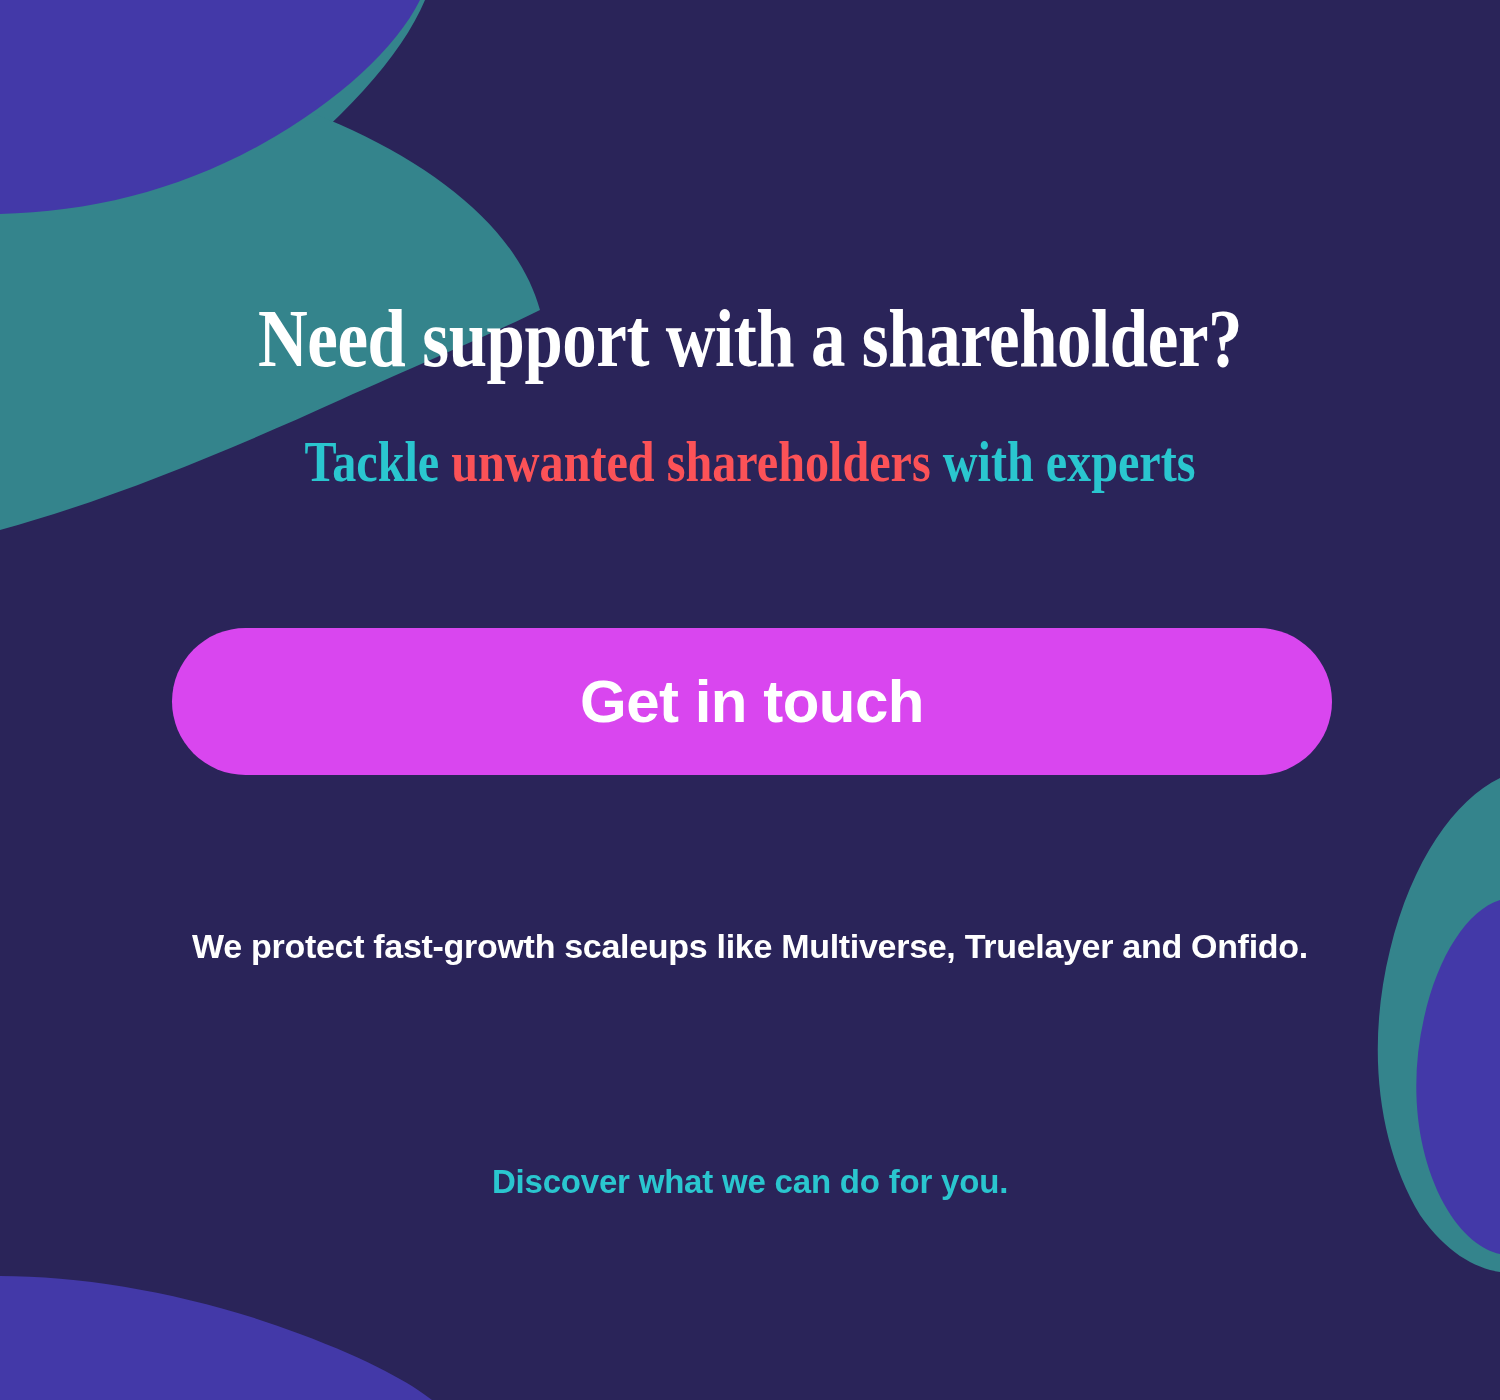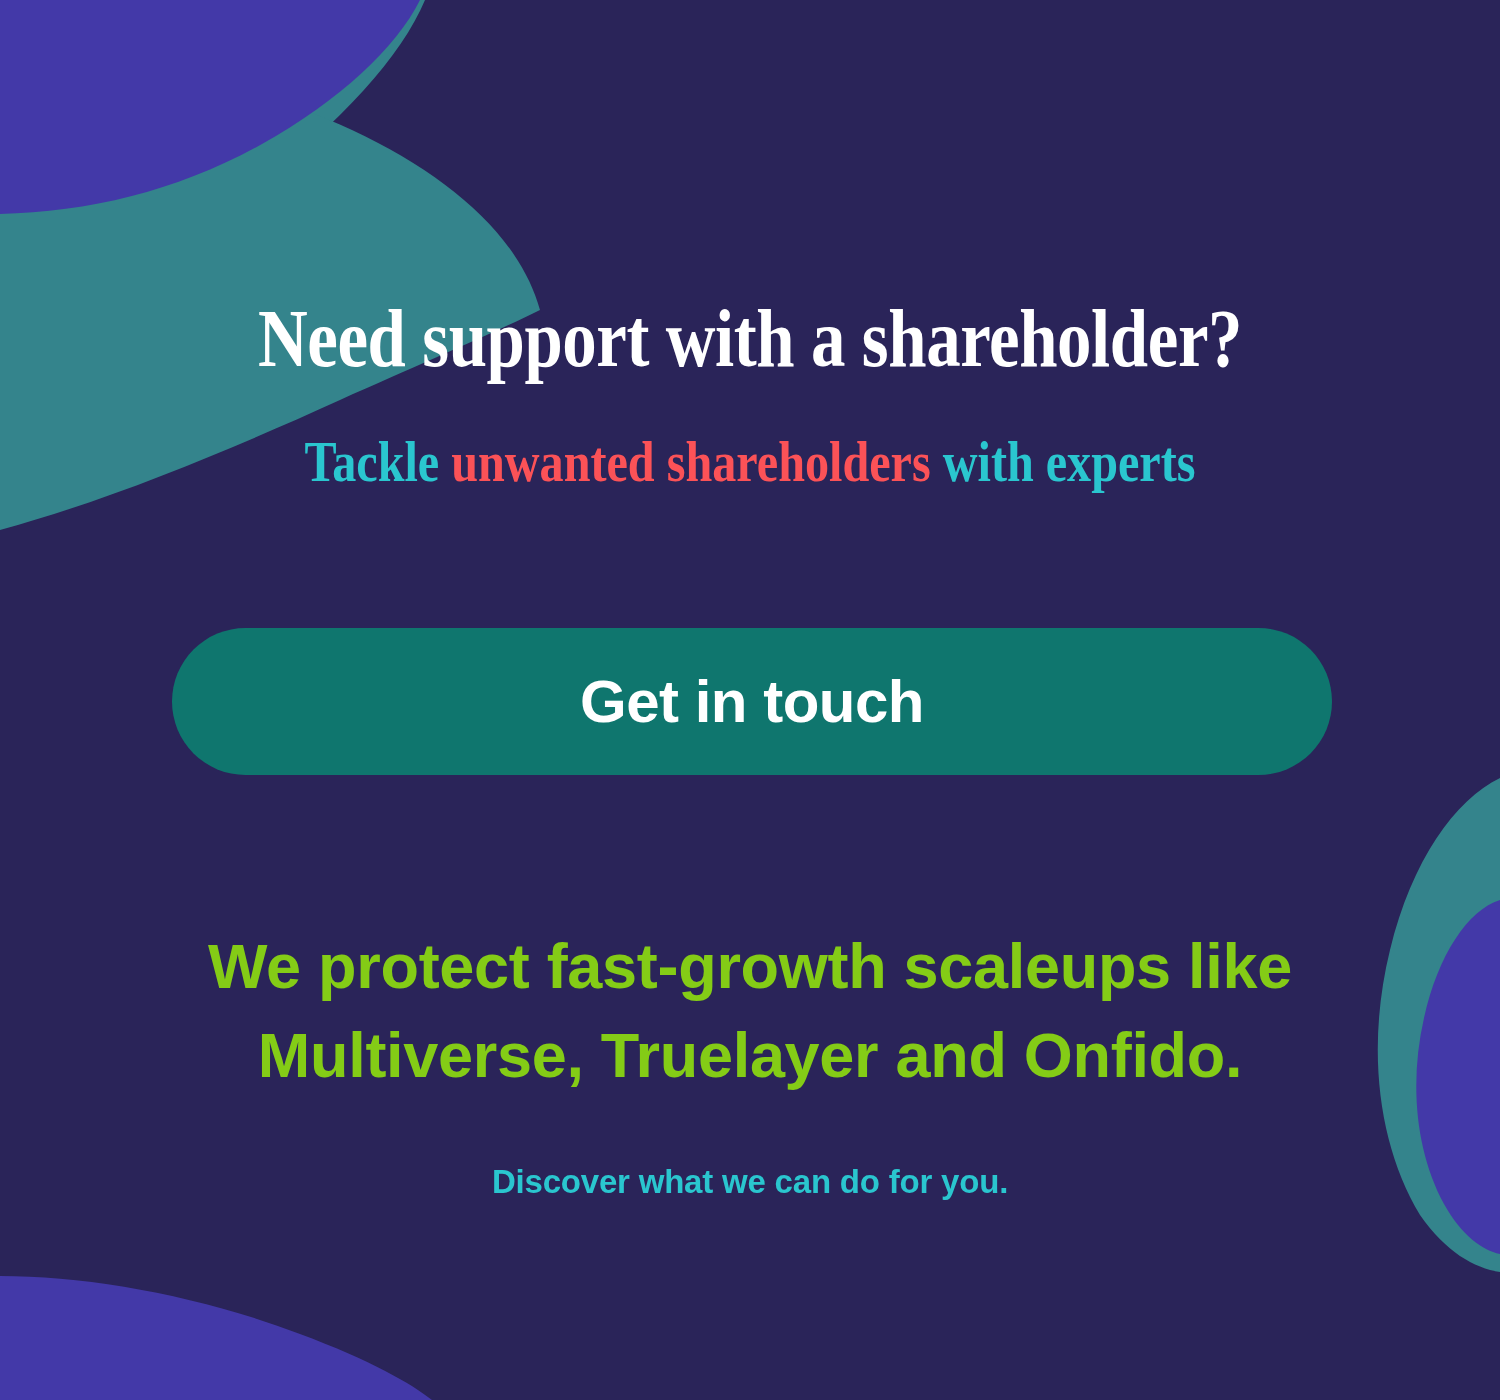--- a/index.html
+++ b/index.html
@@ -72,42 +72,42 @@
     top:628px;
     width:1160px;
     height:147px;
   }
   .cta-button {
     display:block;
     width:100%;
     height:100%;
     border:none;
     border-radius:74px;
-    background:#0f766e;
+    background:#d946ef;
     color:#FFFFFF;
     font-family:"Liberation Sans", sans-serif;
     font-weight:700;
     font-size:60px;
     letter-spacing:-0.5px;
     cursor:pointer;
     line-height:147px;
     text-align:center;
     padding:0;
   }
 
   .body-copy {
     position:absolute;
     left:130px;
     width:1240px;
     top:922px;
     text-align:center;
-    color:#84cc16;
+    color:#ffffff;
     font-family:"Liberation Sans", sans-serif;
     font-weight:700;
-    font-size:63px;
+    font-size:34px;
     line-height:1.42;
     letter-spacing:-0.3px;
   }
 
   .tagline {
     position:absolute;
     left:0; right:0;
     top:1151px;
     text-align:center;
     color:#2AC6CF;

